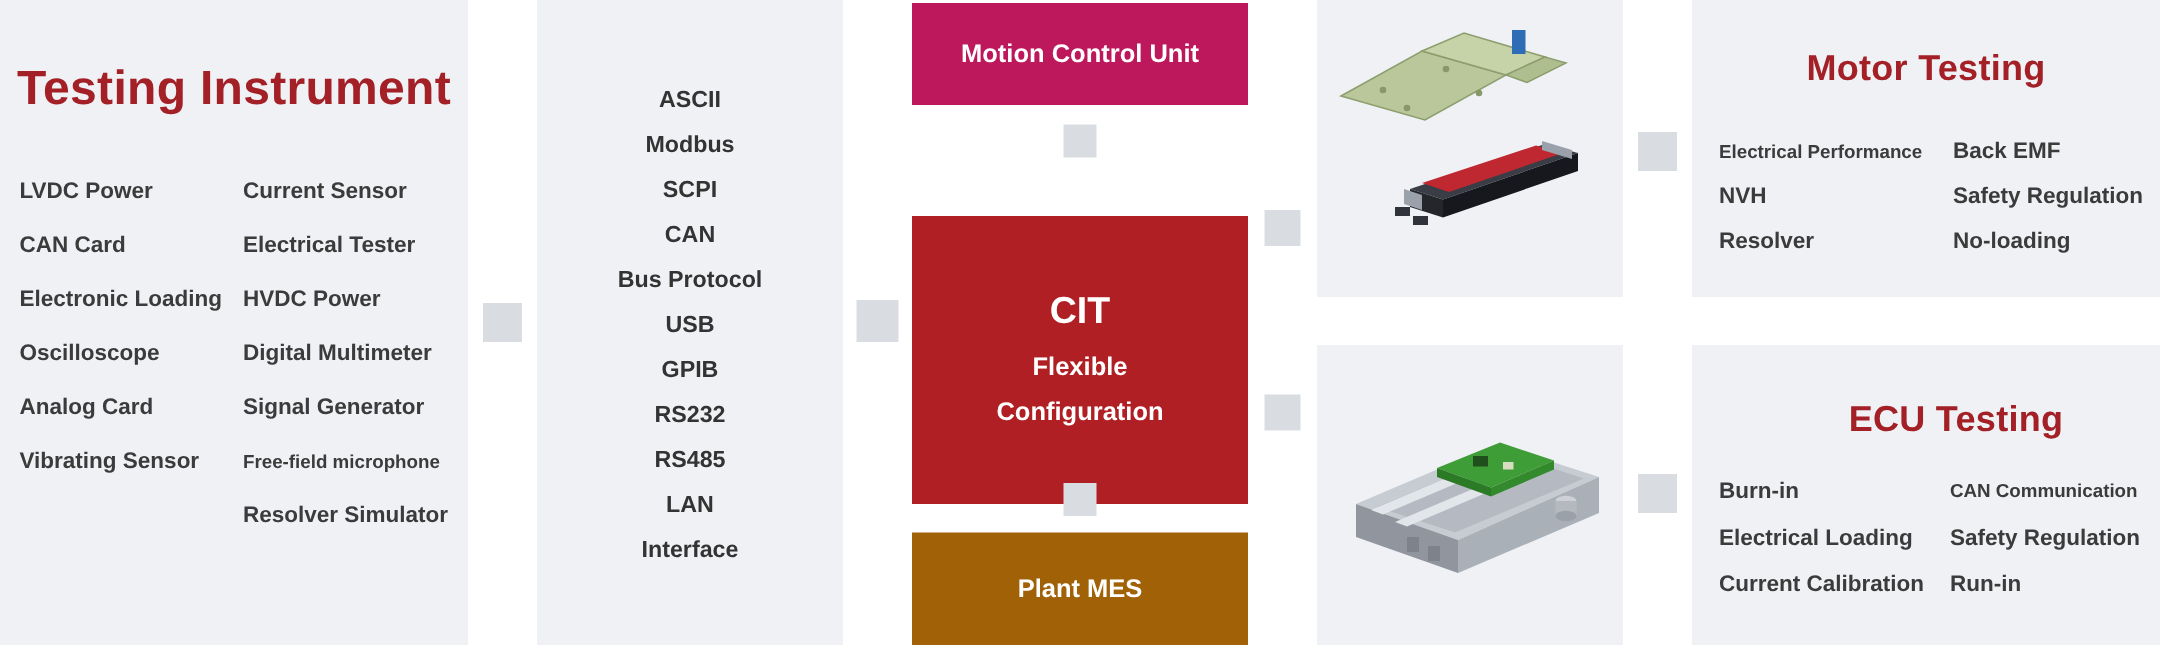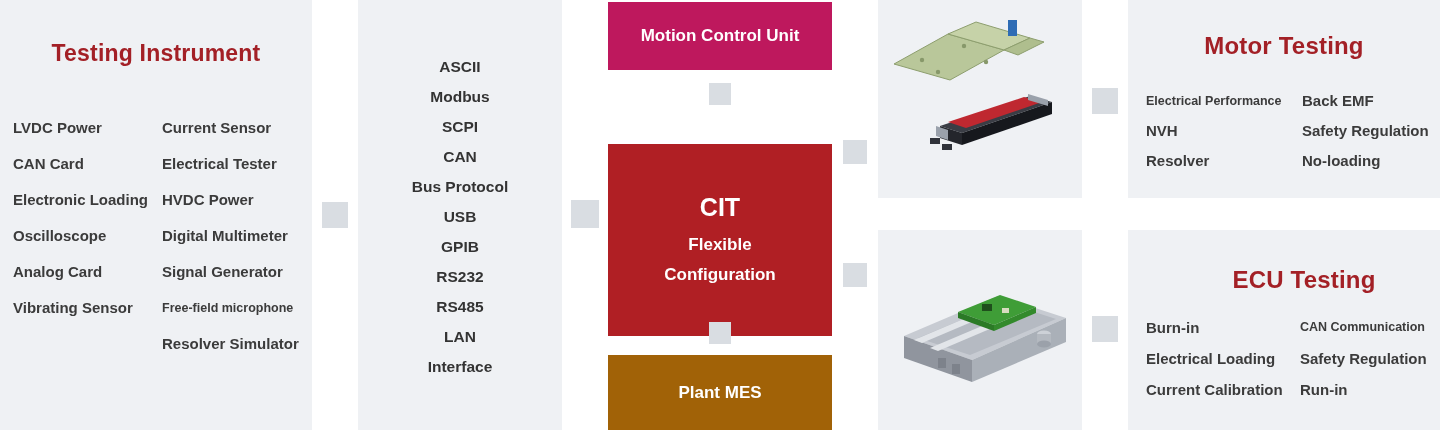--- a/index.html
+++ b/index.html
@@ -9,21 +9,21 @@
 
   .panel { position:absolute; background:#eff1f4; }
   #p-instruments { left:0; top:0; width:312px; height:430px; }
   #p-protocols  { left:358px; top:0; width:204px; height:430px; }
   #p-img-top    { left:878px; top:0; width:204px; height:198px; }
   #p-img-bottom { left:878px; top:230px; width:204px; height:200px; }
   #p-motor      { left:1128px; top:0; width:312px; height:198px; }
   #p-ecu        { left:1128px; top:230px; width:352px; height:200px; }
 
   .ttl { position:absolute; left:0; width:100%; text-align:center; color:#a32026; font-weight:700; letter-spacing:.2px; }
-  #p-instruments .ttl { top:40px; font-size:23px; }
+  #p-instruments .ttl { top:40px; font-size:32px; }
   #p-motor .ttl { top:32px; font-size:24px; }
   #p-ecu  .ttl { top:36px; font-size:24px; }
 
   .col { position:absolute; }
   .item { font-size:15px; font-weight:700; color:#3b3b3b; white-space:nowrap; }
   .item.sm { font-size:12.5px; }
   #p-instruments .item { height:36px; line-height:36px; }
   #p-instruments .c1 { left:13px;  top:110px; }
   #p-instruments .c2 { left:162px; top:110px; }
 

